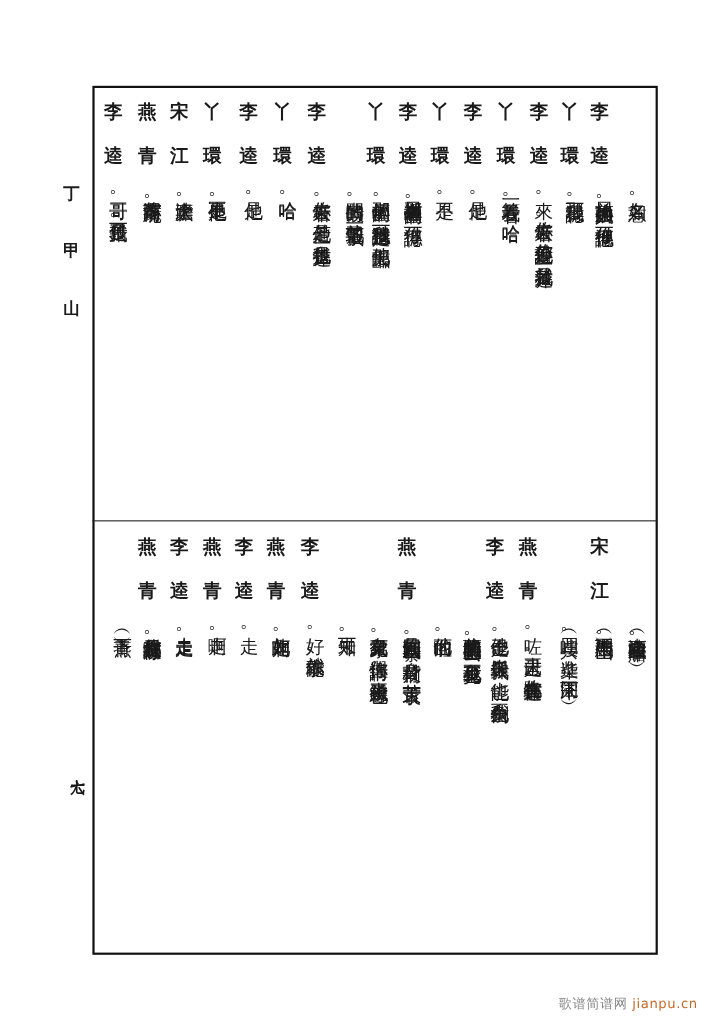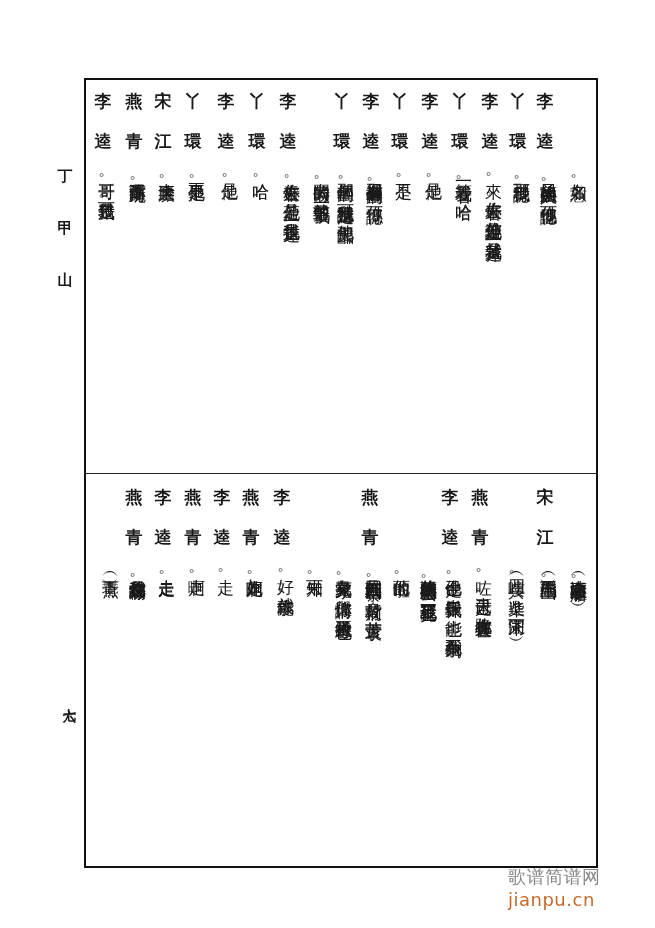--- a/index.html
+++ b/index.html
@@ -12,21 +12,21 @@
   .divider { position: absolute; left: 84px; top: 473px; width: 514px; height: 1px; background: #222; }
   .margin-title { position: absolute; left: 55px; top: 150px; width: 20px; font-size: 15px;
     line-height: 52px; text-align: center; font-weight: bold; }
   .margin-title span { display: block; }
   .page-num { position: absolute; left: 58px; top: 698px; width: 20px; font-size: 13px; line-height: 17px; text-align: center; font-weight: bold; }
   .col { position: absolute; width: 26px; font-size: 17px; line-height: 19.6px; text-align: center;
     writing-mode: vertical-rl; text-orientation: upright; letter-spacing: 0.6px; white-space: nowrap; }
   .spk { position: absolute; width: 26px; font-size: 17px; text-align: center; font-weight: bold; }
   .spk .c1 { position: absolute; left: 0; width: 26px; top: 0; }
   .spk .c2 { position: absolute; left: 0; width: 26px; top: 40px; }
-  .watermark { position: absolute; left: 508px; top: 865px; font-family: "DejaVu Sans", sans-serif; font-size: 18px; color: #888; letter-spacing: 0.5px; }
+  .watermark { position: absolute; left: 508px; top: 904px; font-family: "DejaVu Sans", sans-serif; font-size: 12px; color: #888; letter-spacing: 0.5px; }
   .watermark .en { color: #c46a2a; }
 </style>
 </head>
 <body>
 
 <div class="frame"></div>
 <div class="divider"></div>
 
 <div class="margin-title">
   <span>丁</span>

